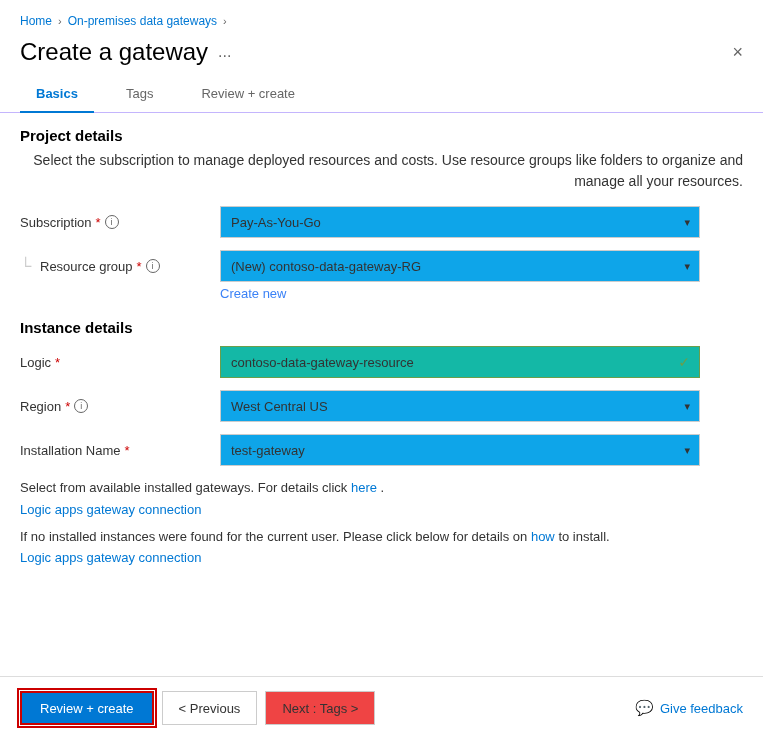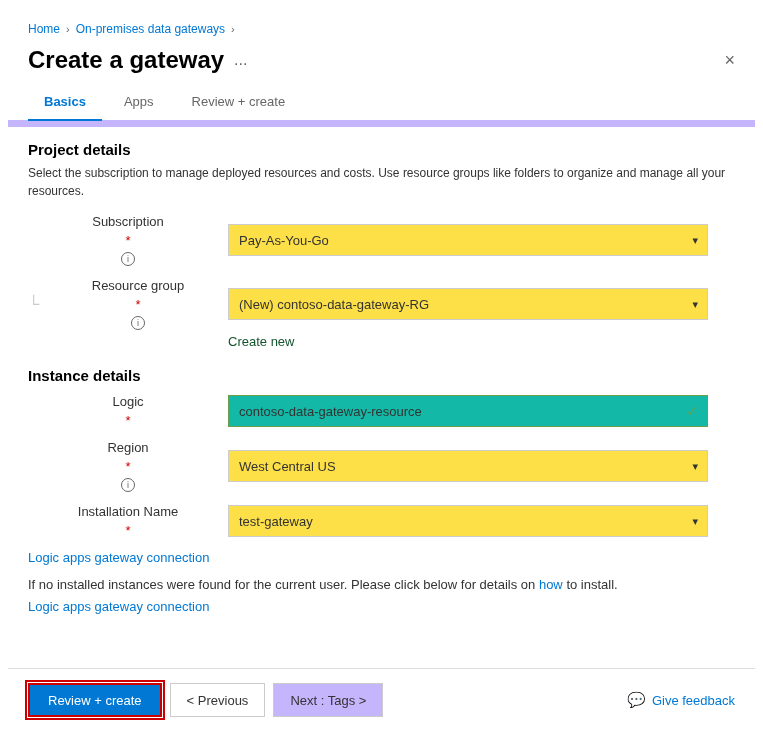--- a/index.html
+++ b/index.html
@@ -6,21 +6,21 @@
     body {
       font-family: 'Segoe UI', Arial, sans-serif;
       font-size: 13px;
       color: #333;
       background: #fff;
       width: 763px;
       min-height: 739px;
       overflow: hidden;
     }
     .container {
-      padding: 8px;
+      padding: 0;
       height: 739px;
       display: flex;
       flex-direction: column;
       position: relative;
       border-radius: 29px;
     }
     
     .breadcrumb {
       display: flex;
       align-items: center;
@@ -45,39 +45,39 @@
       justify-content: space-between;
       padding: 4px 20px 12px 20px;
     }
     .page-title-row {
       display: flex;
       align-items: center;
       gap: 10px;
     }
     .page-title {
       font-size: 24px;
-      font-weight: 700;
+      font-weight: 400;
       color: #000;
     }
     .more-icon {
       color: #666;
       font-size: 16px;
       cursor: pointer;
     }
     .close-icon {
       font-size: 18px;
       color: #666;
       cursor: pointer;
     }
     
     .tabs {
       display: flex;
-      gap: 6px;
+      gap: 16px;
       padding: 0 20px;
-      border-bottom: 7px solid #c4b5fd;
+      border-bottom: 1px solid #c4b5fd;
       margin-bottom: 14px;
     }
     .tab {
       padding: 8px 16px 10px 16px;
       font-size: 13px;
       color: #666;
       cursor: pointer;
       border-bottom: 2px solid transparent;
       margin-bottom: -1px;
     }
@@ -105,40 +105,40 @@
       cursor: pointer;
     }
     
     .section-heading {
       font-size: 15px;
       font-weight: 600;
       color: #000;
       margin-bottom: 6px;
     }
     .section-desc {
-      font-size: 12px;
+      font-size: 14px;
       color: #333;
       line-height: 1.5;
       margin-bottom: 14px;
+      text-align: right;
     }
     
     .form-row {
       display: flex;
       align-items: center;
       margin-bottom: 12px;
     }
     .form-label {
       width: 200px;
       font-size: 13px;
       color: #333;
       display: flex;
       align-items: center;
       gap: 4px;
       flex-shrink: 0;
-      flex-direction: column;
     }
     .required {
       color: #c00;
     }
     .info-icon {
       display: inline-flex;
       align-items: center;
       justify-content: center;
       width: 14px;
       height: 14px;
@@ -152,42 +152,42 @@
       flex: 1;
       max-width: 480px;
       position: relative;
     }
     .select-box {
       width: 100%;
       border: 1px solid #ccc;
       padding: 6px 30px 6px 10px;
       font-size: 13px;
       color: #333;
-      background: #fde047;
+      background: #0ea5e9;
       appearance: none;
       cursor: pointer;
       height: 32px;
       outline: none;
     }
     .chevron-down {
       position: absolute;
       right: 10px;
       top: 50%;
       transform: translateY(-50%);
       pointer-events: none;
       color: #333;
       font-size: 11px;
     }
     .resource-row {
       display: flex;
       align-items: center;
       margin-bottom: 4px;
     }
     .create-new-link {
-      color: #14532d;
+      color: #3b82f6;
       font-size: 13px;
       cursor: pointer;
       text-decoration: none;
       padding-left: 200px;
       display: block;
       margin-bottom: 18px;
     }
     
     .input-box {
       width: 100%;
@@ -254,21 +254,21 @@
       font-size: 13px;
       cursor: pointer;
       height: 34px;
       text-align: right;
     }
     .btn-secondary:disabled {
       color: #aaa;
       cursor: default;
     }
     .btn-next {
-      background: #c4b5fd;
+      background: #ef4444;
       color: #333;
       border: 1px solid #ccc;
       padding: 6px 16px;
       font-size: 13px;
       cursor: pointer;
       height: 34px;
     }
     .footer-spacer {
       flex: 1;
     }
@@ -301,21 +301,21 @@
   <div class="page-header">
     <div class="page-title-row">
       <h1 class="page-title">Create a gateway</h1>
       <span class="more-icon">...</span>
     </div>
     <span class="close-icon">×</span>
   </div>
 
   <div class="tabs">
     <div class="tab active">Basics</div>
-    <div class="tab">Apps</div>
+    <div class="tab">Tags</div>
     <div class="tab">Review + create</div>
   </div>
 
   <div class="content">
 
 
     <div class="section-heading">Project details</div>
     <p class="section-desc">Select the subscription to manage deployed resources and costs. Use resource groups like folders to organize and manage all your resources.</p>
 
     <div class="form-row">
@@ -386,20 +386,25 @@
         </div>
         <div class="form-control">
           <select class="select-box">
             <option>test-gateway</option>
           </select>
           <span class="chevron-down">▾</span>
         </div>
       </div>
 
       
+      <div class="gateway-info">
+        <span>Select from available installed gateways. For details click</span>
+        <a class="link">here</a>
+        <span>.</span>
+      </div>
       <a class="link">Logic apps gateway connection</a>
 
       
       <div class="warning-text">
         <span>If no installed instances were found for the current user. Please click below for details on</span>
         <a class="link link-red">how</a>
         <span>to install.</span>
       </div>
       <a class="link">Logic apps gateway connection</a>
     </div>

